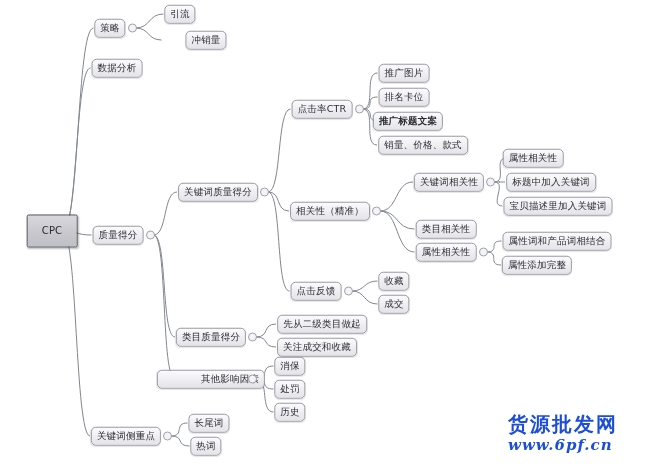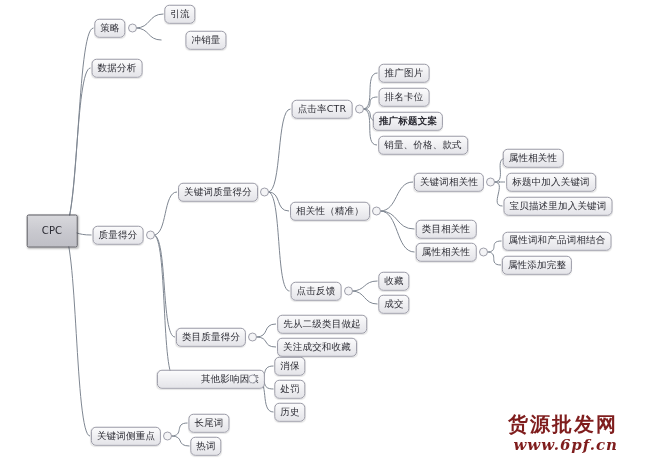--- a/index.html
+++ b/index.html
@@ -54,23 +54,23 @@
     height: 7px;
     border: 1px solid #9fa0ab;
     border-radius: 50%;
     background: #f4f4f6;
     transform: translate(0, -50%);
   }
   .watermark {
     position: absolute;
     left: 508px;
     top: 414px;
-    color: #7f1d1d;
+    color: #1d4ed8;
     line-height: 1.08;
-    text-align: right;
+    text-align: left;
     font-family: "DejaVu Serif", "Liberation Serif", serif;
   }
   .watermark .wm-cn {
     font-size: 20px;
     font-weight: bold;
     letter-spacing: 2px;
     display: block;
   }
   .watermark .wm-url {
     font-size: 15px;
@@ -133,21 +133,21 @@
       <div class="node" style="left: 404px; top: 97px;">排名卡位</div>
       <div class="node" style="left: 408px; top: 121px; font-weight: bold;">推广标题文案</div>
       <div class="node" style="left: 423px; top: 145px;">销量、价格、款式</div>
       <div class="node" style="left: 330px; top: 211px;">相关性（精准）</div>
       <div class="node" style="left: 449px; top: 182px;">关键词相关性</div>
       <div class="node" style="left: 533px; top: 158px;">属性相关性</div>
       <div class="node" style="left: 551px; top: 182px;">标题中加入关键词</div>
       <div class="node" style="left: 558px; top: 206px;">宝贝描述里加入关键词</div>
       <div class="node" style="left: 446px; top: 229px;">类目相关性</div>
       <div class="node" style="left: 446px; top: 252px;">属性相关性</div>
-      <div class="node" style="left: 557px; top: 241px; font-family: Liberation Mono, monospace;">属性词和产品词相结合</div>
+      <div class="node" style="left: 557px; top: 241px;">属性词和产品词相结合</div>
       <div class="node" style="left: 537px; top: 265px;">属性添加完整</div>
       <div class="node" style="left: 316px; top: 291px;">点击反馈</div>
       <div class="node" style="left: 394px; top: 281px;">收藏</div>
       <div class="node" style="left: 394px; top: 304px;">成交</div>
       <div class="node" style="left: 211px; top: 337px;">类目质量得分</div>
       <div class="node" style="left: 322px; top: 324px;">先从二级类目做起</div>
       <div class="node" style="left: 317px; top: 347px;">关注成交和收藏</div>
       <div class="node" style="left: 211px; top: 379px; padding-left: 43px;">其他影响因素</div>
       <div class="node" style="left: 290px; top: 366px;">消保</div>
       <div class="node" style="left: 290px; top: 389px;">处罚</div>

